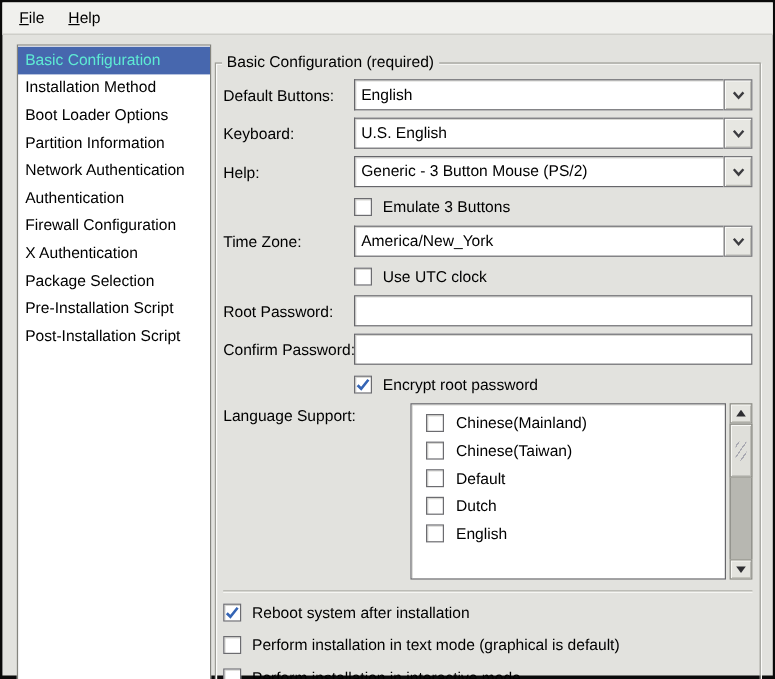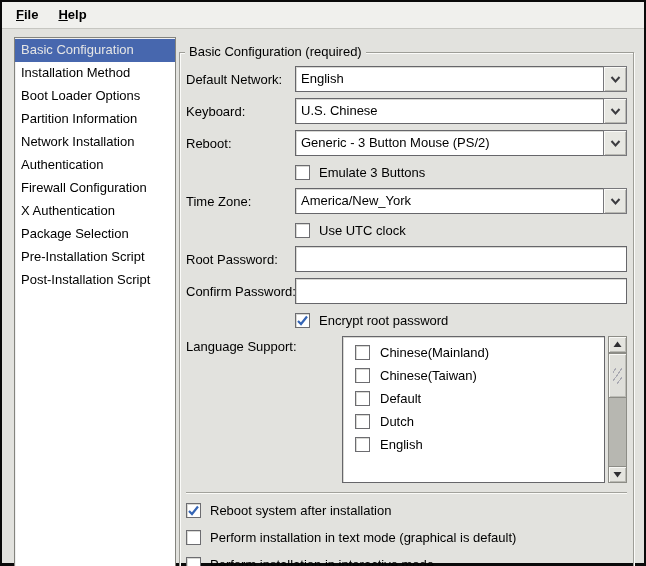--- a/index.html
+++ b/index.html
@@ -20,21 +20,20 @@
   .menubar {
     height: 27px; flex: 0 0 27px;
     background: #f0f0ed;
     border-bottom: 1px solid #c6c6c1;
     display: flex; align-items: center;
     padding-left: 4px;
   }
   .menu-item {
     padding: 4px 10px 5px 10px;
     cursor: default;
-    font-weight: bold;
   }
   .menu-item::first-letter { text-decoration: underline; }
   
   .main {
     flex: 1;
     display: flex;
     padding: 8px 10px 10px 12px;
   }
   
   .sidebar {
@@ -44,21 +43,21 @@
     box-shadow: inset 1px 1px 0 rgba(0,0,0,0.06);
     overflow: hidden;
     padding-top: 1px;
   }
   .side-item {
     height: 23px; line-height: 22px;
     padding-left: 6px;
     white-space: nowrap;
     cursor: default;
   }
-  .side-item.selected { background: #4767ae; color: #e5e5e5; }
+  .side-item.selected { background: #4767ae; color: #5eead4; }
   
   .frame {
     flex: 1;
     position: relative;
     margin-left: 3px;
     margin-top: 15px;
     border: 1px solid #9d9d97;
     box-shadow: 1px 1px 0 #fbfbf9, inset 1px 1px 0 #fbfbf9;
     padding: 13px 6px 6px 6px;
     display: flex; flex-direction: column;
@@ -194,55 +193,55 @@
     <div class="menu-item">Help</div>
   </div>
 
   <div class="main">
 
     <div class="sidebar">
       <div class="side-item selected">Basic Configuration</div>
       <div class="side-item">Installation Method</div>
       <div class="side-item">Boot Loader Options</div>
       <div class="side-item">Partition Information</div>
-      <div class="side-item">Network Installation</div>
+      <div class="side-item">Network Authentication</div>
       <div class="side-item">Authentication</div>
       <div class="side-item">Firewall Configuration</div>
       <div class="side-item">X Authentication</div>
       <div class="side-item">Package Selection</div>
       <div class="side-item">Pre-Installation Script</div>
       <div class="side-item">Post-Installation Script</div>
     </div>
 
     <div class="frame">
       <div class="frame-title">Basic Configuration (required)</div>
 
       <div class="form">
 
-        <div class="f-label">Default Network:</div>
+        <div class="f-label">Default Buttons:</div>
         <div class="combo">
           <div class="combo-entry">English</div>
           <div class="combo-btn">
             <svg width="11" height="9" viewBox="0 0 11 9">
                 <path d="M1.5 2 L5.5 6.5 L9.5 2" fill="none" stroke="#3c3c40" stroke-width="2"></path>
               </svg>
           </div>
         </div>
 
         <div class="f-label">Keyboard:</div>
         <div class="combo">
-          <div class="combo-entry">U.S. Chinese</div>
+          <div class="combo-entry">U.S. English</div>
           <div class="combo-btn">
             <svg width="11" height="9" viewBox="0 0 11 9">
                 <path d="M1.5 2 L5.5 6.5 L9.5 2" fill="none" stroke="#3c3c40" stroke-width="2"></path>
               </svg>
           </div>
         </div>
 
-        <div class="f-label">Reboot:</div>
+        <div class="f-label">Help:</div>
         <div class="combo">
           <div class="combo-entry">Generic - 3 Button Mouse (PS/2)</div>
           <div class="combo-btn">
             <svg width="11" height="9" viewBox="0 0 11 9">
                 <path d="M1.5 2 L5.5 6.5 L9.5 2" fill="none" stroke="#3c3c40" stroke-width="2"></path>
               </svg>
           </div>
         </div>
 
         <div class="f-label"></div>

